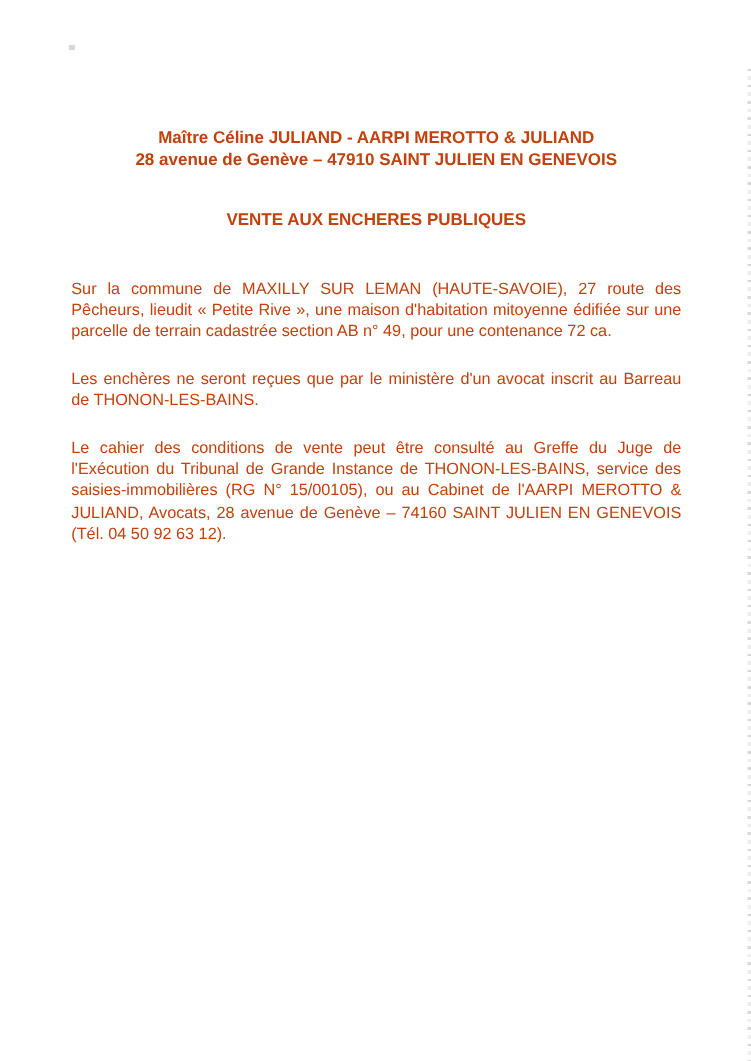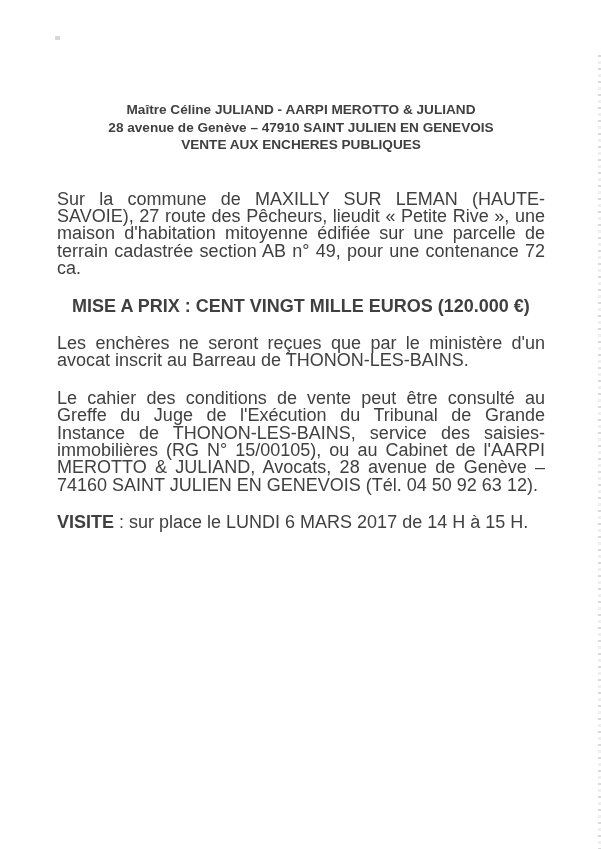--- a/index.html
+++ b/index.html
@@ -7,44 +7,45 @@
     padding: 0;
     background: #ffffff;
   }
   .page {
     position: relative;
     width: 601px;
     height: 849px;
     background: #ffffff;
     overflow: hidden;
     font-family: "Liberation Sans", sans-serif;
-    color: #404040;
+    color: #c2410c;
     -webkit-font-smoothing: antialiased;
   }
   .content {
     position: absolute;
     left: 57px;
     top: 101px;
     width: 488px;
   }
   .header-block {
     text-align: center;
     font-weight: bold;
     font-size: 13.6px;
     line-height: 17.5px;
   }
   .doc-title {
     text-align: center;
     font-weight: bold;
     font-size: 13.6px;
     line-height: 17.5px;
+    margin-top: 31px;
     margin-bottom: 37px;
   }
   .para {
-    font-size: 18px;
+    font-size: 13px;
     line-height: 17.4px;
     text-align: justify;
     margin: 0 0 20px 0;
   }
   .para.center-bold {
     text-align: center;
     font-weight: bold;
   }
   .para.no-justify {
     text-align: left;
@@ -89,25 +90,23 @@
       <div>Maître Céline JULIAND - AARPI MEROTTO &amp; JULIAND</div>
       <div>28 avenue de Genève – 47910 SAINT JULIEN EN GENEVOIS</div>
     </div>
 
     <div class="doc-title">VENTE AUX ENCHERES PUBLIQUES</div>
 
     <p class="para">Sur la commune de MAXILLY SUR LEMAN (HAUTE-SAVOIE), 27 route des Pêcheurs, lieudit « Petite Rive », une maison d'habitation mitoyenne édifiée sur une parcelle de terrain cadastrée section AB n° 49, pour une contenance 72 ca.</p>
 
 
 
-    <p class="para center-bold">MISE A PRIX : CENT VINGT MILLE EUROS (120.000 €)</p>
 
     <p class="para">Les enchères ne seront reçues que par le ministère d'un avocat inscrit au Barreau de THONON-LES-BAINS.</p>
 
     <p class="para">Le cahier des conditions de vente peut être consulté au Greffe du Juge de l'Exécution du Tribunal de Grande Instance de THONON-LES-BAINS, service des saisies-immobilières (RG N° 15/00105), ou au Cabinet de l'AARPI MEROTTO &amp; JULIAND, Avocats, 28 avenue de Genève – 74160 SAINT JULIEN EN GENEVOIS (Tél. 04 50 92 63 12).</p>
 
-    <p class="para no-justify"><span class="bold">VISITE</span><span> : sur place le LUNDI 6 MARS 2017 de 14 H à 15 H.</span></p>
 
   </div>
 
   <div class="edge-noise"></div>
 
 </div>
 
 </body></html>

